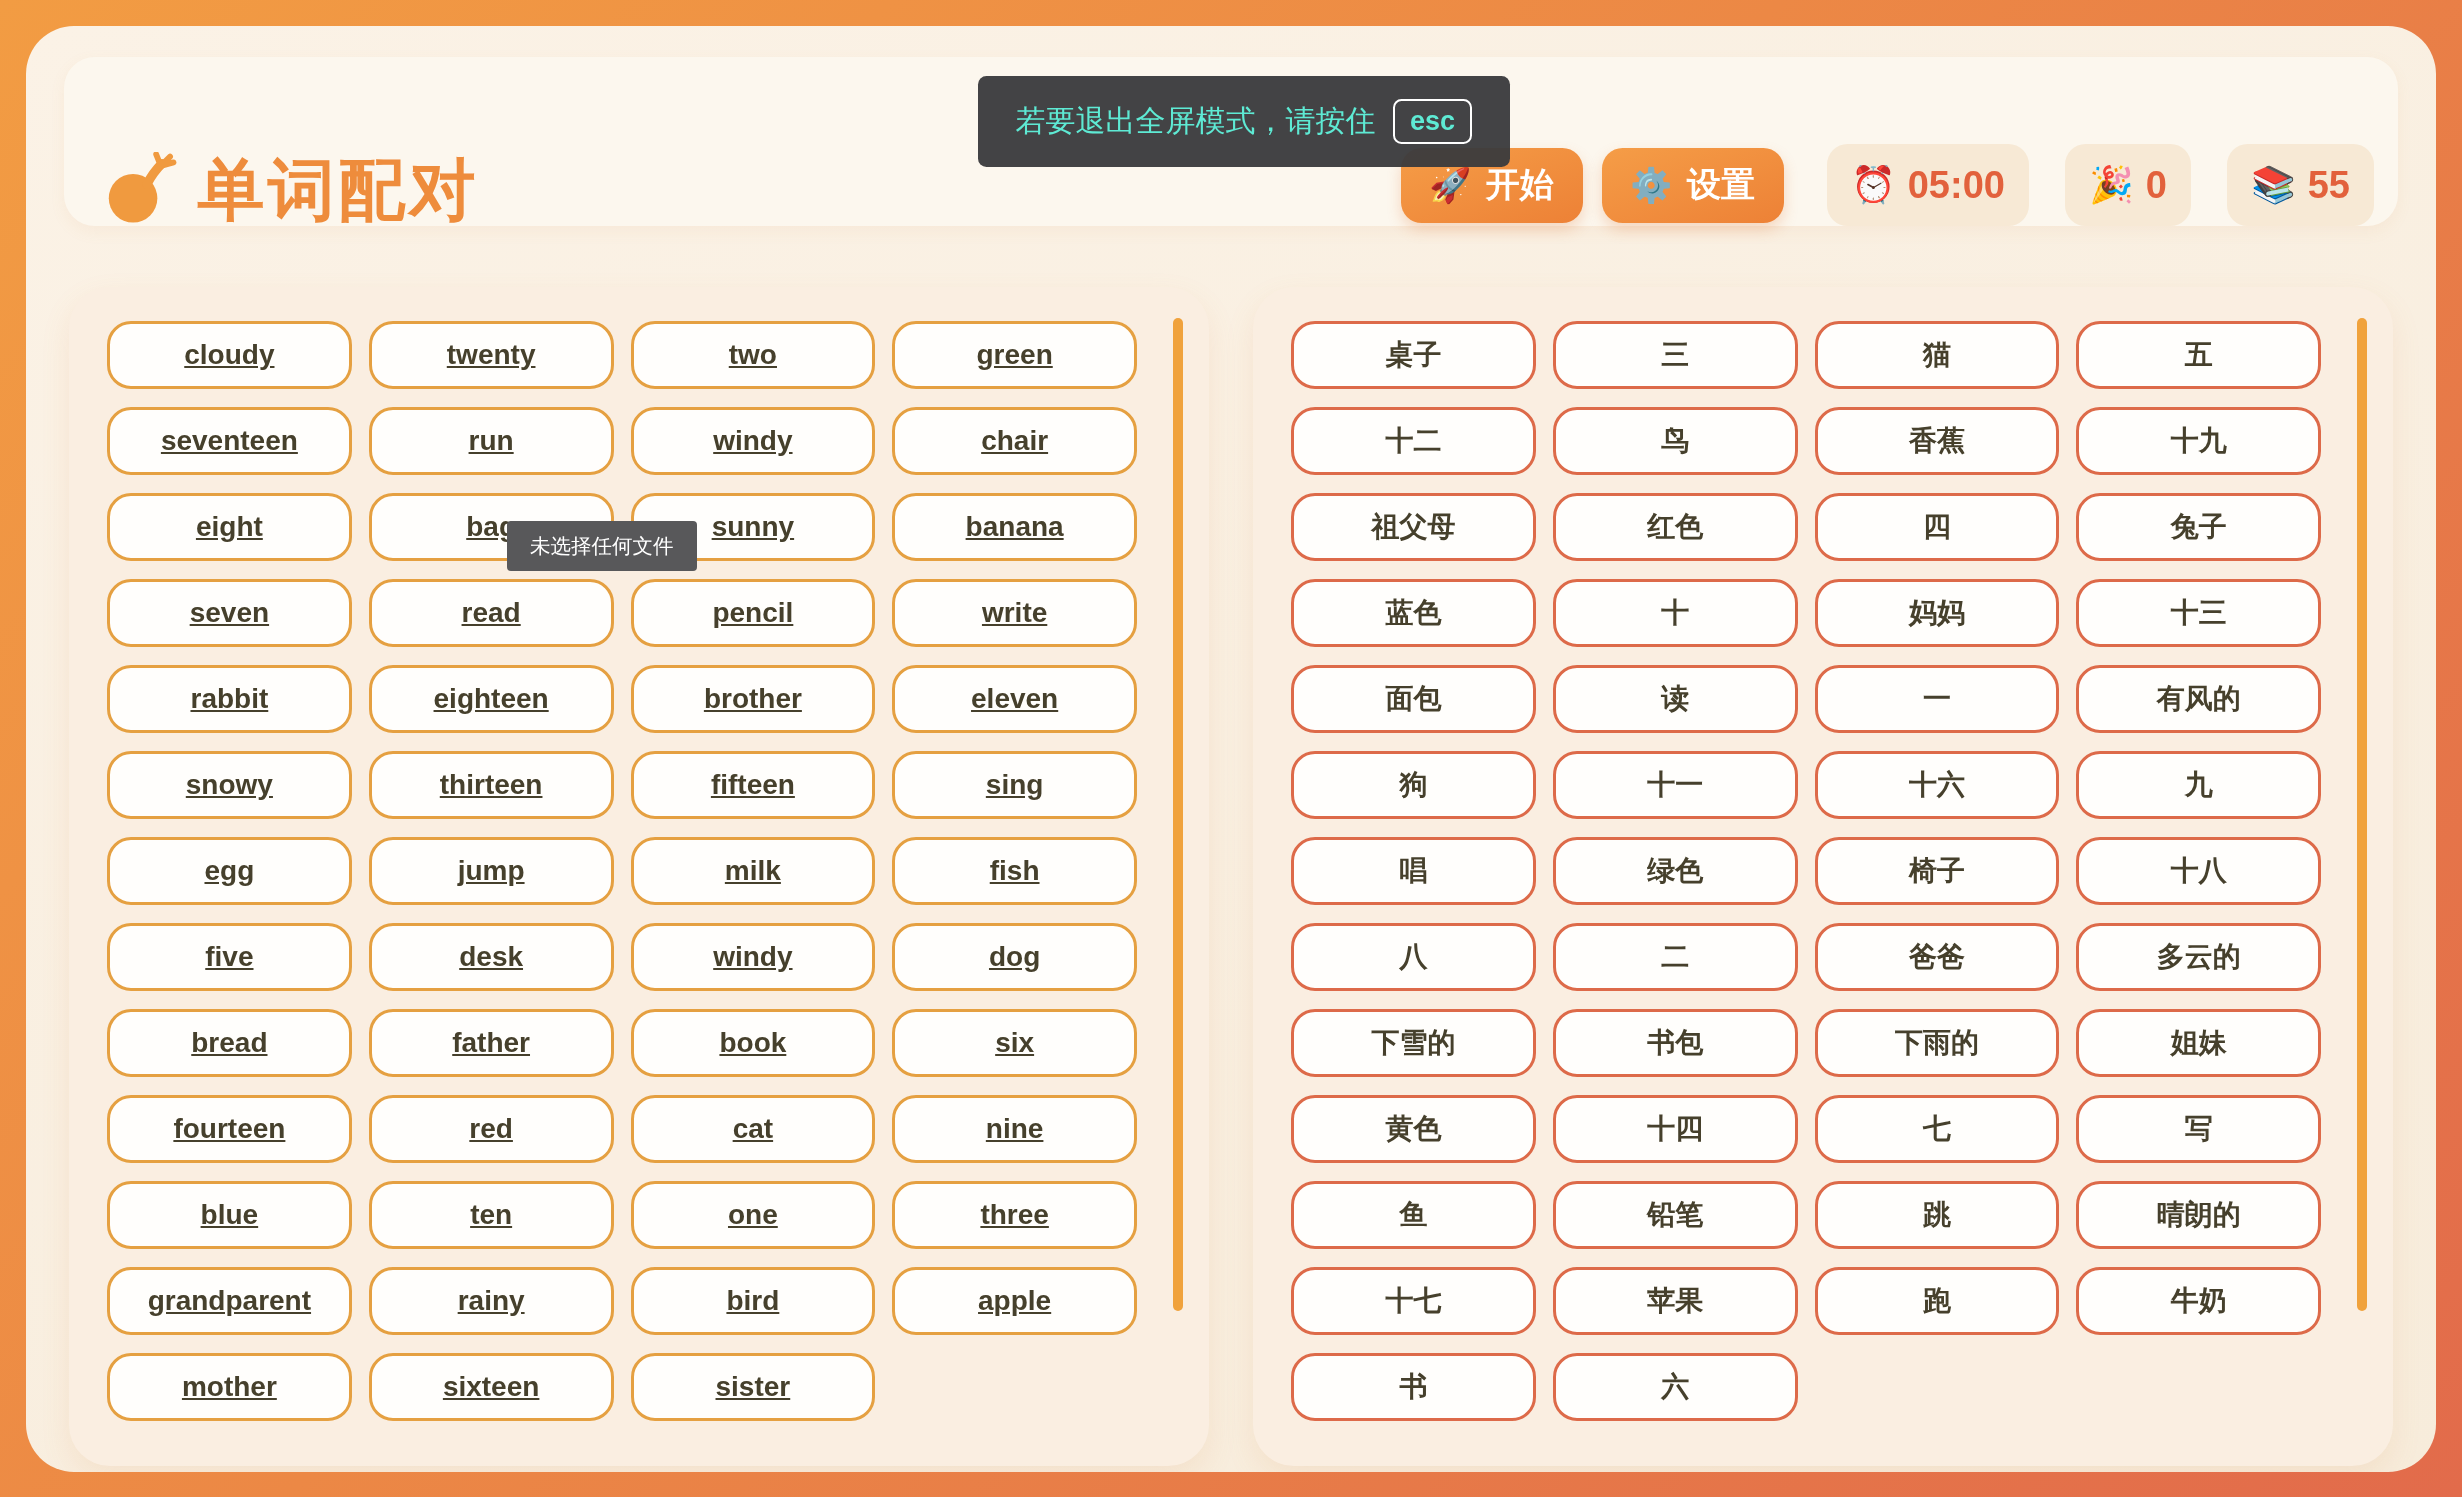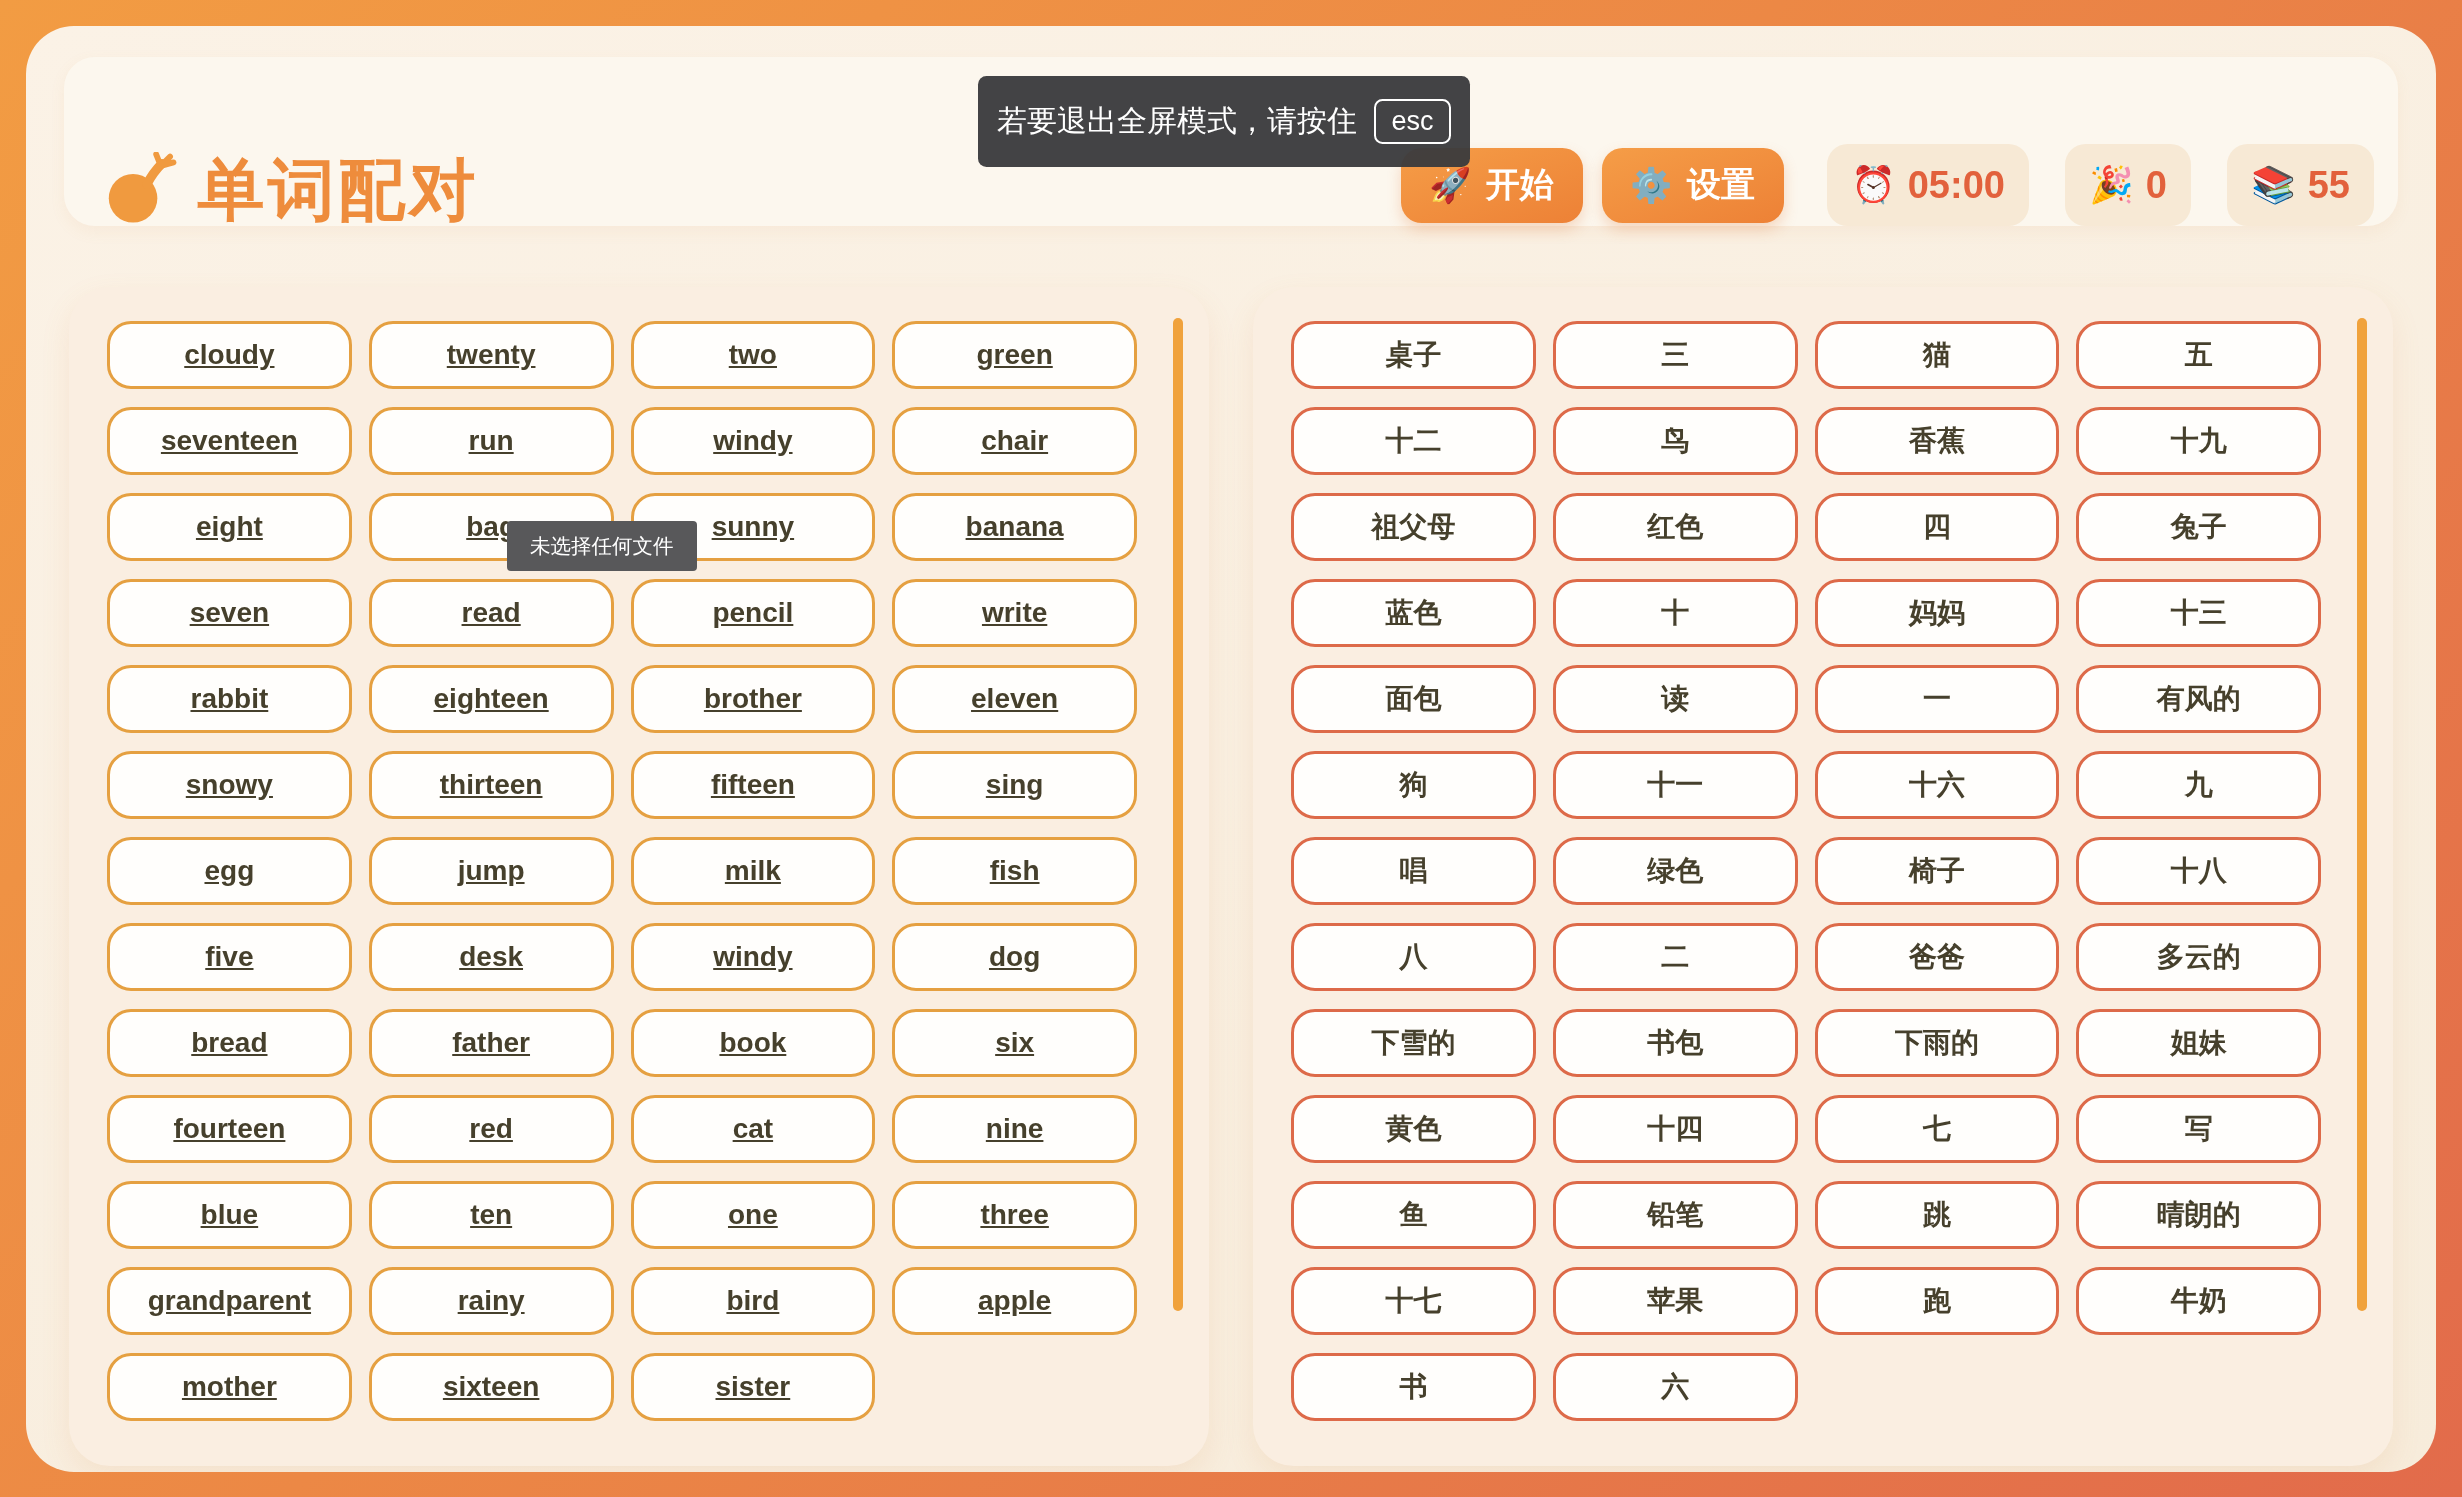--- a/index.html
+++ b/index.html
@@ -59,28 +59,28 @@
   .btn .emoji{font-size:34px;line-height:1;}
   .badges{display:flex;align-items:center;gap:36px;margin-left:24px;}
   .badge{
     height:82px; background:var(--badge-bg); border-radius:20.5px;
     display:flex; align-items:center; gap:12px; padding:0 24px;
     color:var(--badge-text); font-weight:bold; font-size:38px;
   }
   .badge .emoji{font-size:36px;line-height:1;}
   
   .toast{
-    position:absolute; left:952px; top:50px; width:492px; height:91px;
+    position:absolute; left:952px; top:50px; width:532px; height:91px;
     background:var(--toast-bg); border-radius:8.5px;
     display:flex; align-items:center; justify-content:center; gap:17px;
-    color:#ffffff; font-size:30px; z-index:30;
+    color:#5eead4; font-size:30px; z-index:30;
   }
   .esc-key{
     border:2.6px solid #ffffff; border-radius:8.5px;
-    padding:6.8px 15.4px; font-size:27px; line-height:1;
+    padding:6.8px 15.4px; font-size:27px; line-height:1;font-weight:bold;
   }
   
   .main{
     position:absolute; left:43px; right:43px; top:261px; height:1179px;
     display:flex; gap:44px;
   }
   .panel{
     flex:1; position:relative; overflow:hidden;
     background:var(--panel-bg); border-radius:41px;
     box-shadow:0 12px 29px rgba(223,148,88,0.13);

